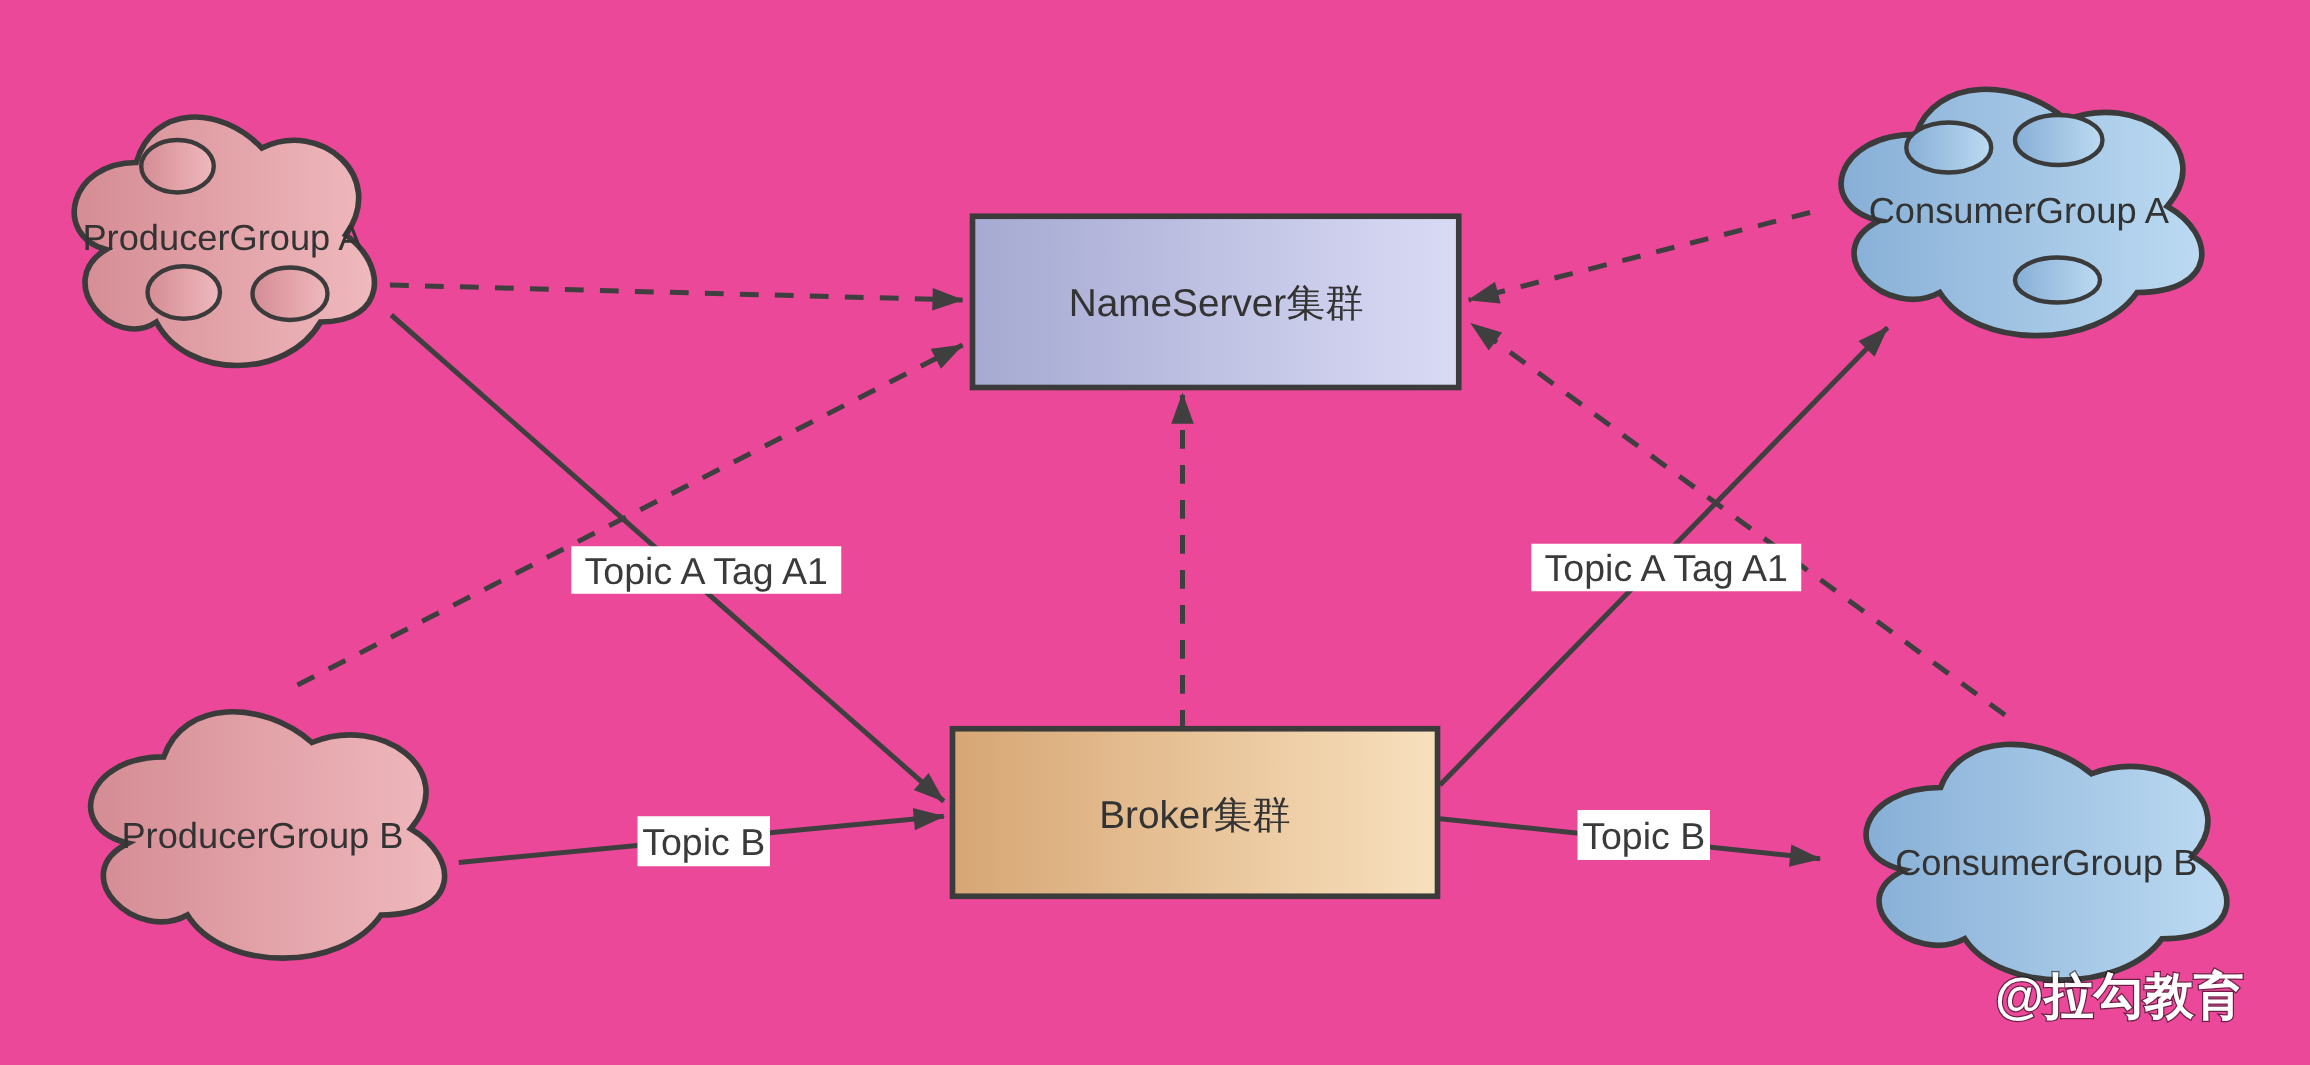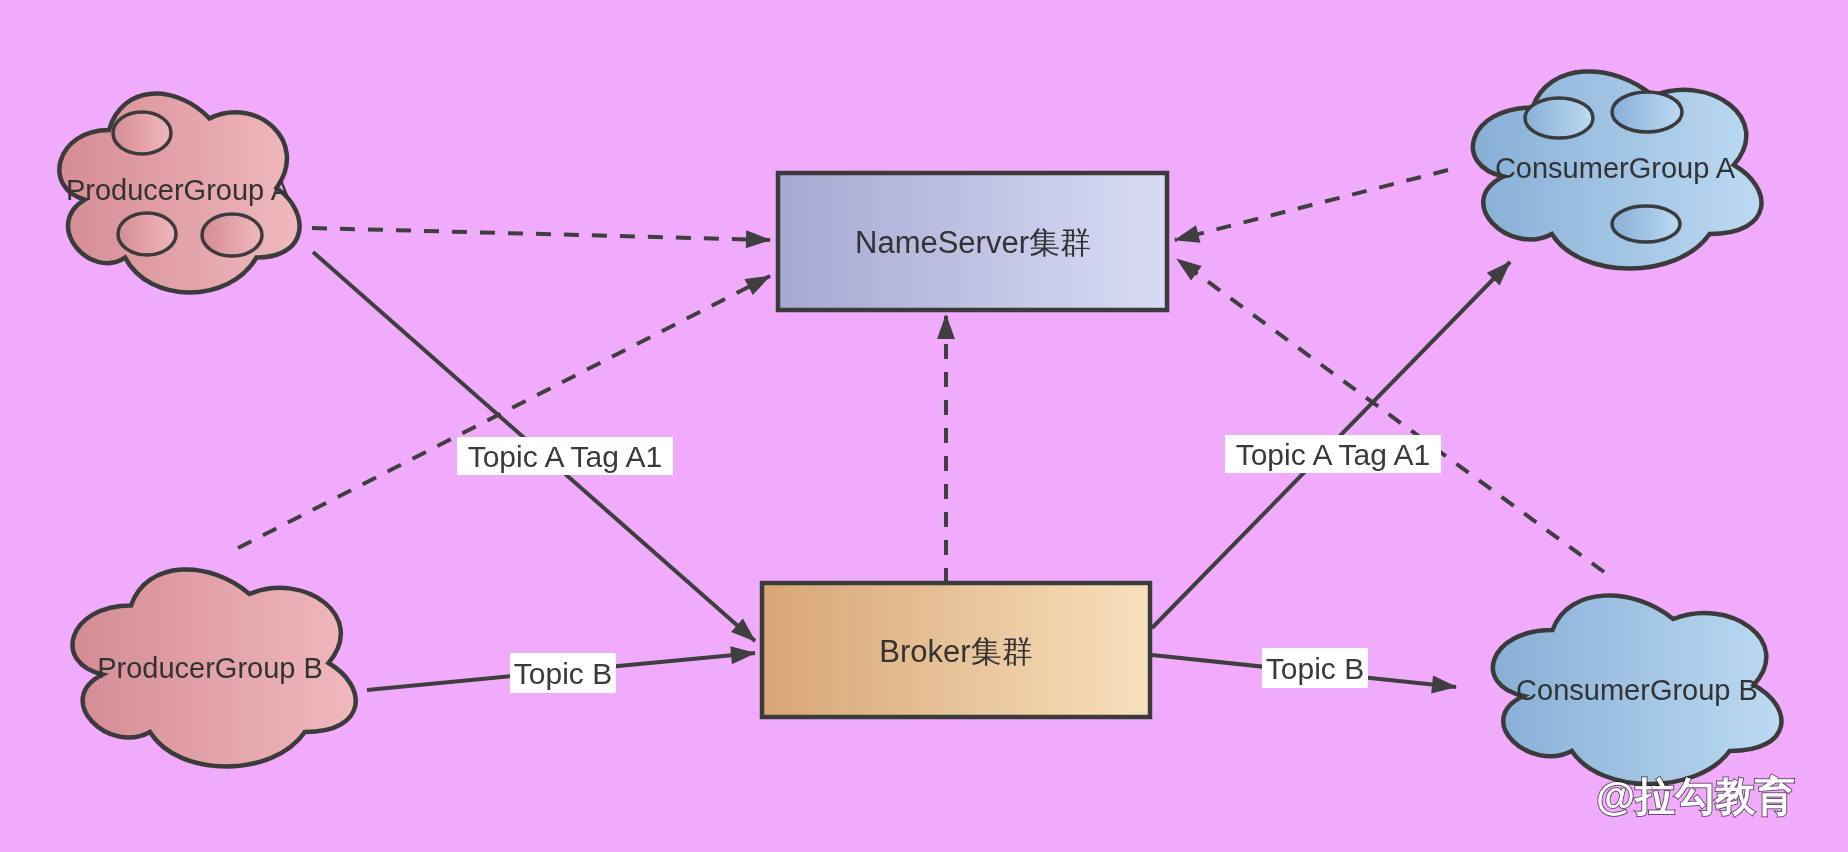--- a/index.html
+++ b/index.html
@@ -8,21 +8,21 @@
     background: #000000;
     width: 1848px;
     height: 852px;
     overflow: hidden;
     font-family: "Liberation Sans", sans-serif;
   }
   .stage {
     position: relative;
     width: 1848px;
     height: 852px;
-    background: #f0abfc;
+    background: #ec4899;
   }
   svg { display: block; }
   .node-label {
     fill: #333333;
     font-family: "Liberation Sans", sans-serif;
     font-size: 29px;
     text-anchor: middle;
   }
   .box-label {
     fill: #333333;

